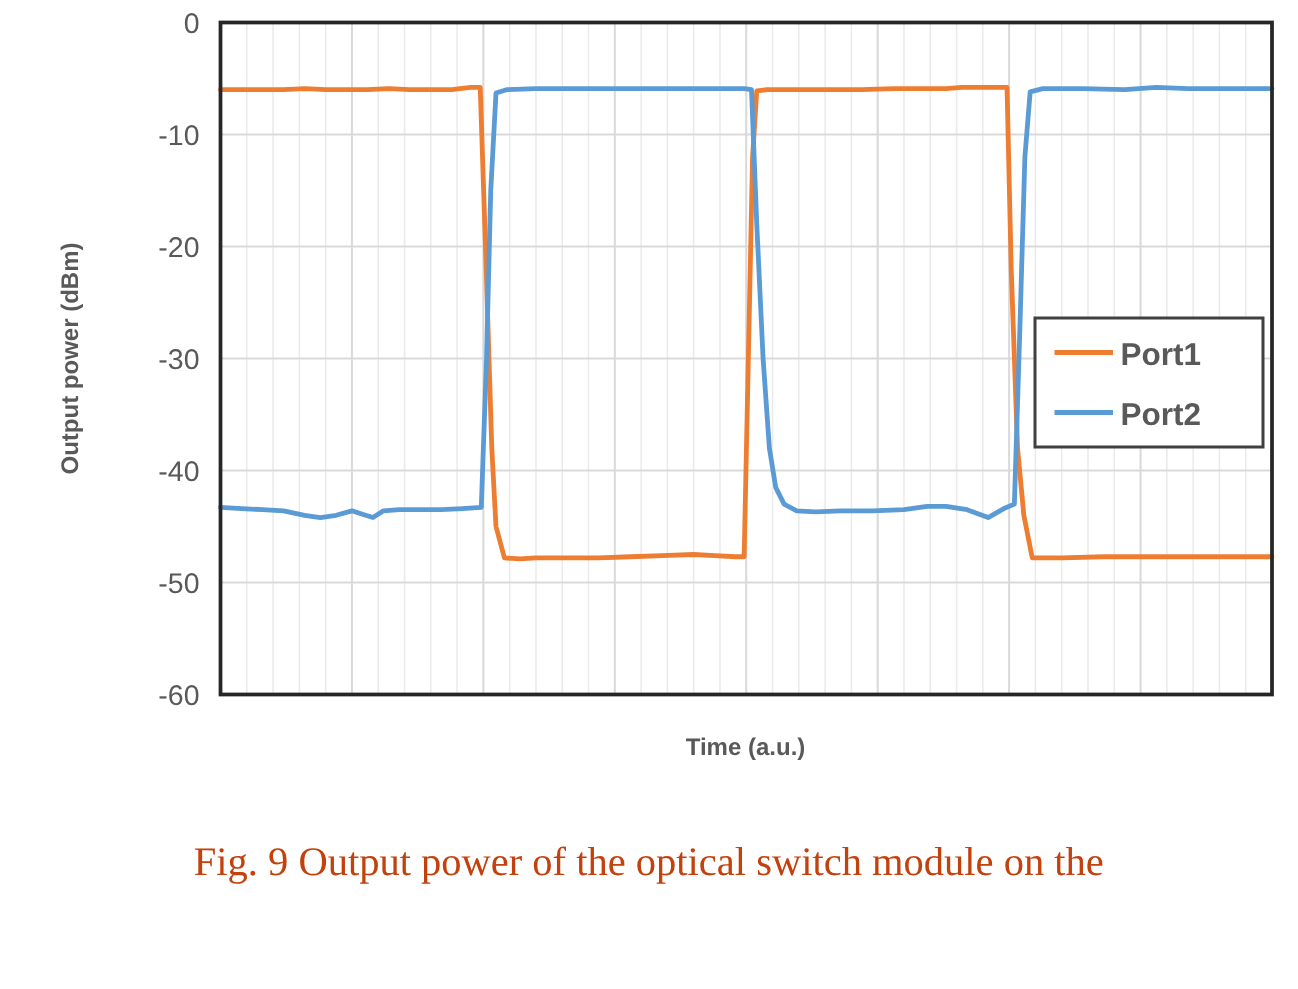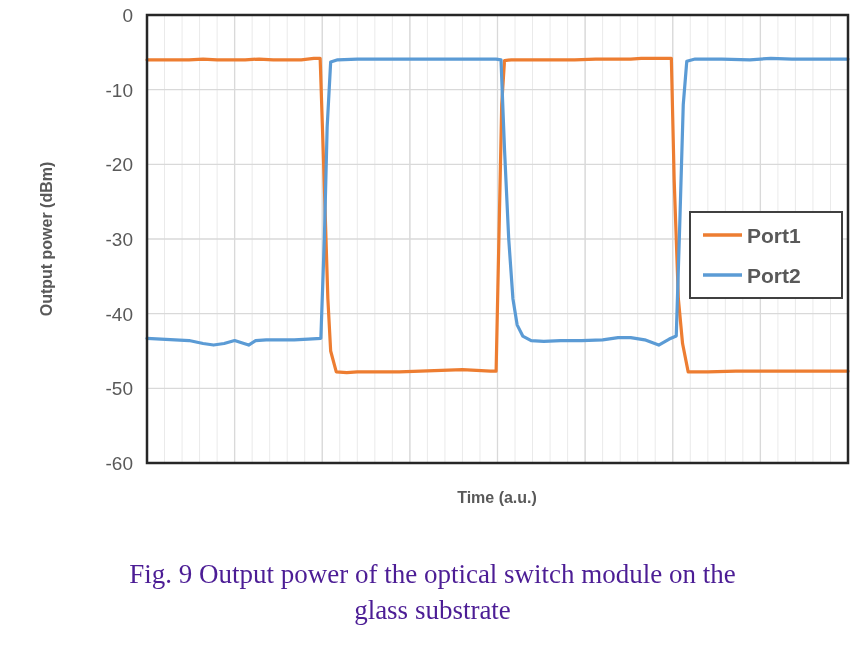--- a/index.html
+++ b/index.html
@@ -31,21 +31,21 @@
   }
   #caption{
     position:absolute;
     left:0;
     top:556px;
     width:865px;
     text-align:center;
     font-family:"Liberation Serif", serif;
     font-size:27px;
     line-height:36px;
-    color:#4c1d95;
+    color:#c2410c;
   }
 </style>
 </head>
 <body>
 
 <div id="figure">
 
   <svg id="chart-svg" width="865" height="659">
 
     <rect id="plot-bg" x="147" y="15" width="701" height="448" fill="#ffffff"></rect>
@@ -137,16 +137,15 @@
       </g>
       <g>
         <line id="legend-swatch-1" x1="703" y1="275" x2="742" y2="275" stroke-width="3.4" stroke="#5B9BD5"></line>
         <text class="legend-label" id="legend-text-1" x="747" y="283">Port2</text>
       </g>
     </g>
   </svg>
 
   <div id="caption">
     <div>Fig. 9 Output power of the optical switch module on the</div>
-    <div>glass substrate</div>
   </div>
 
 </div>
 
 </body></html>

